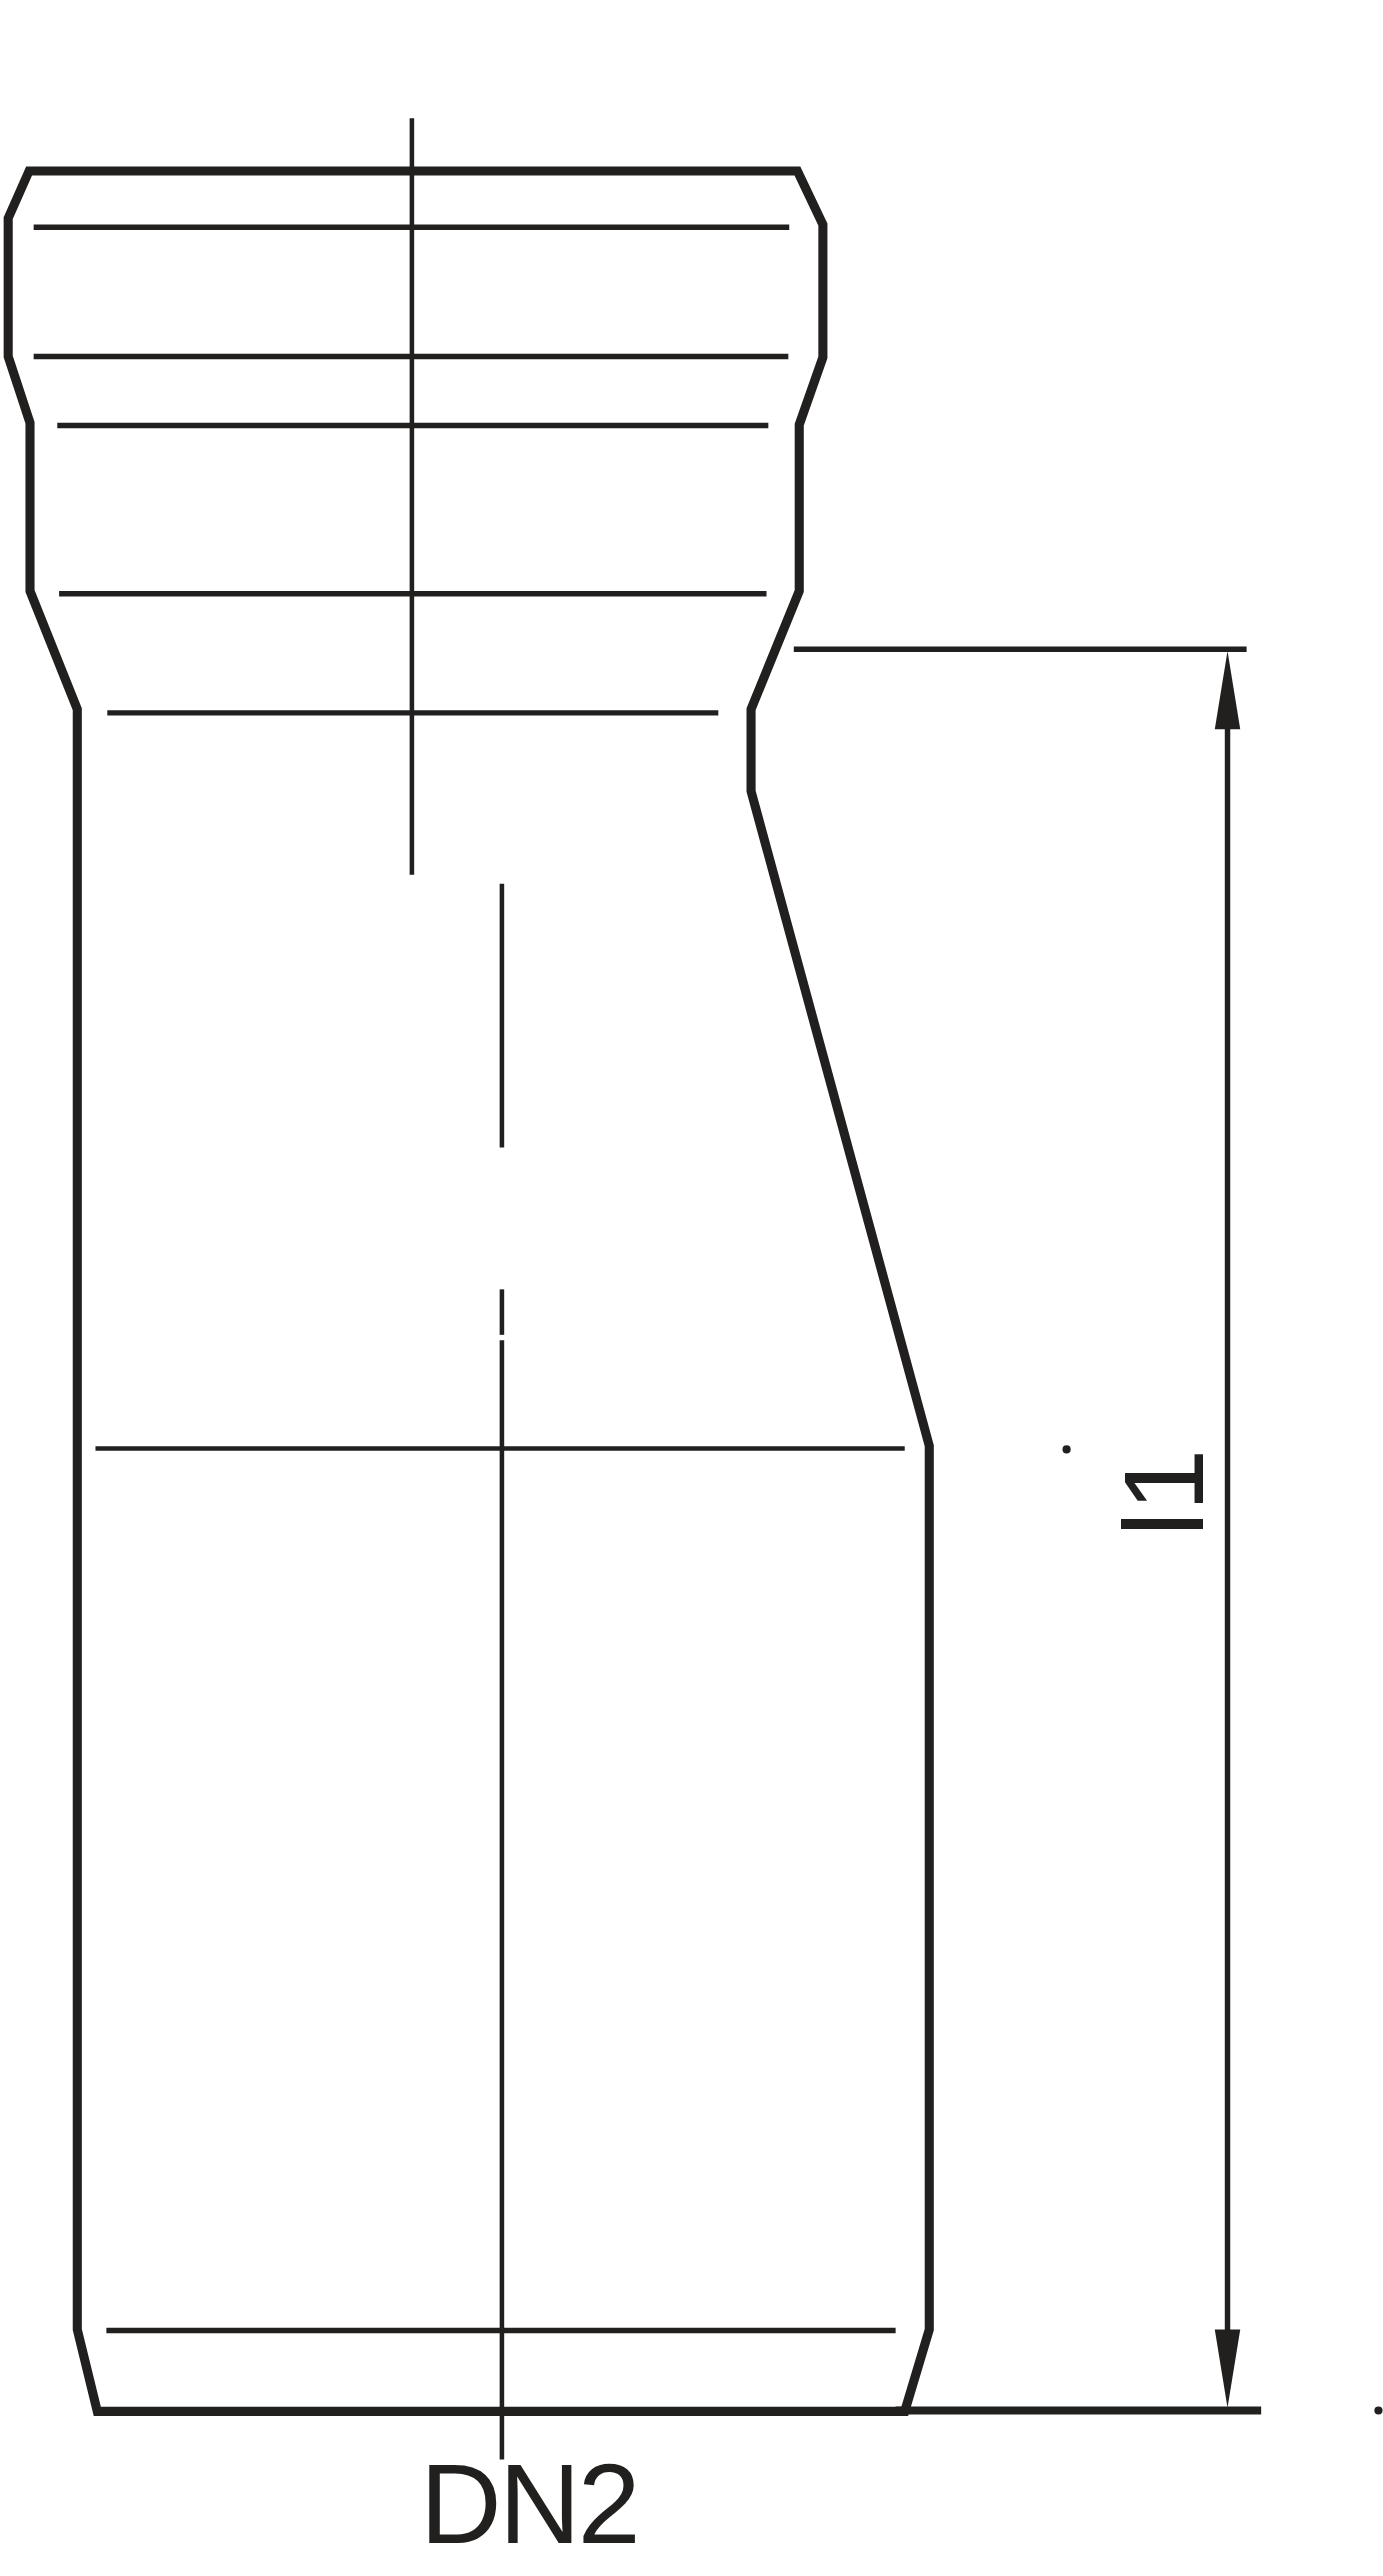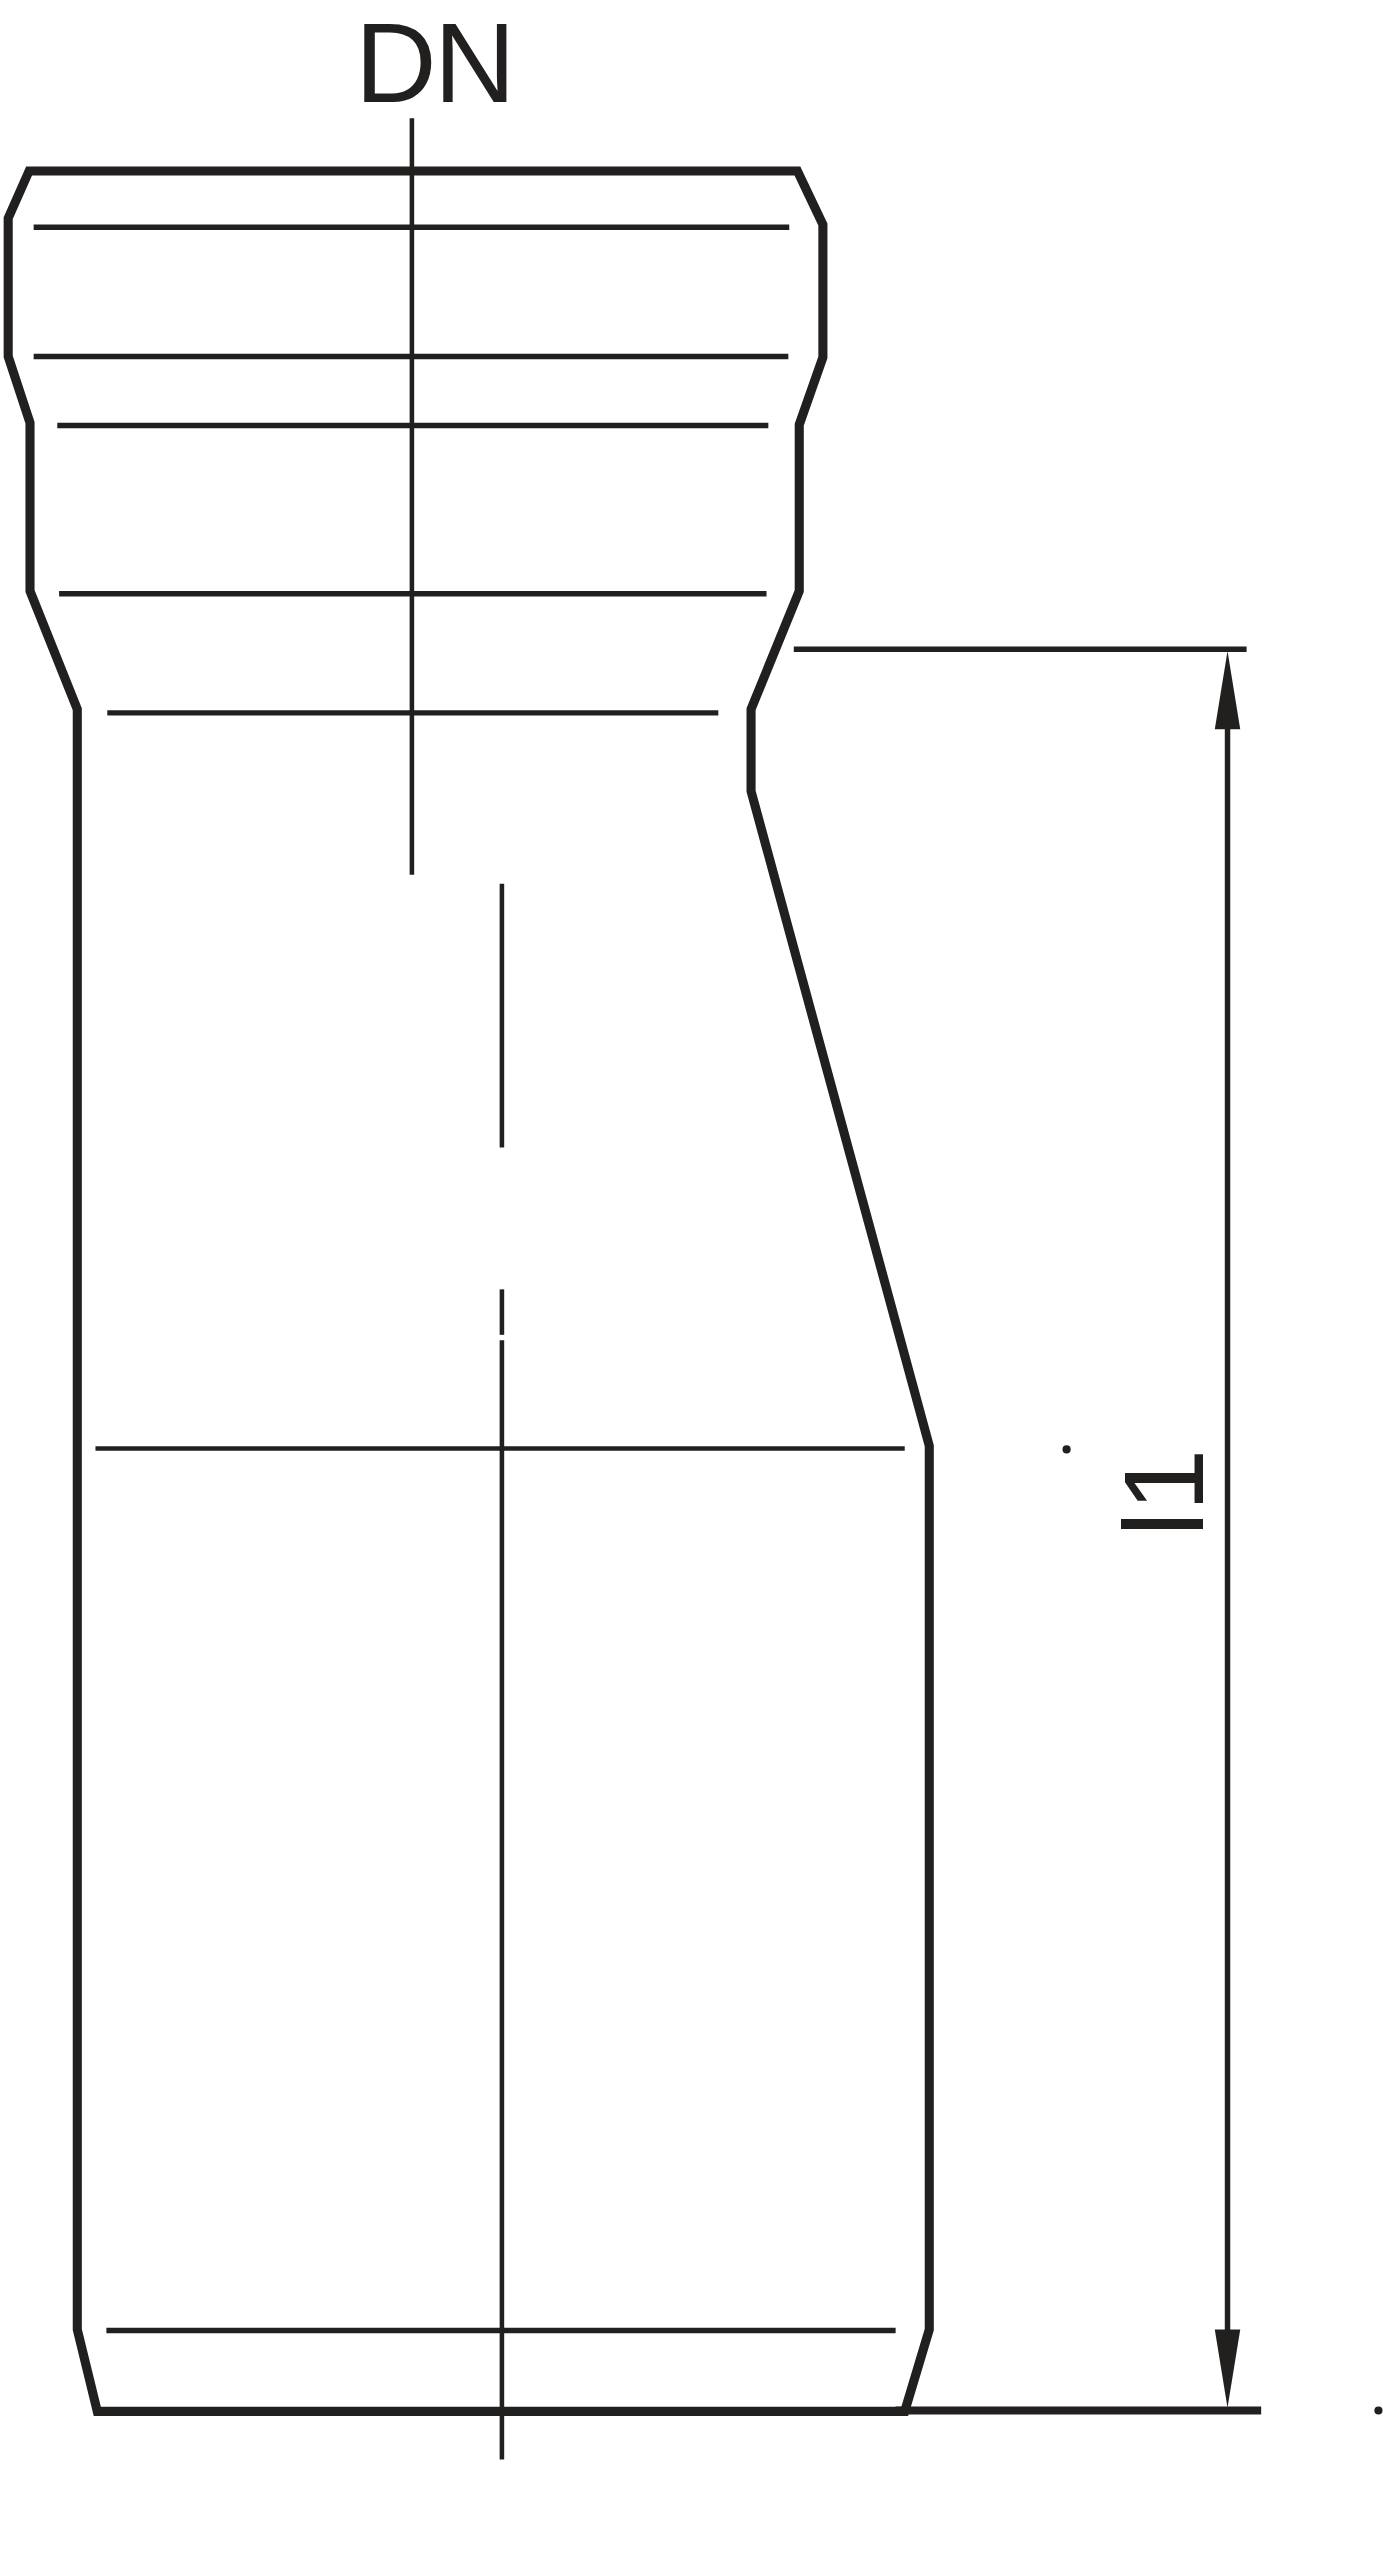--- a/index.html
+++ b/index.html
@@ -89,18 +89,18 @@
 
     <line stroke-width="6" x1="873" y1="714" x2="1371" y2="714"></line>
     <line stroke-width="9" x1="985" y1="2651" x2="1387" y2="2651"></line>
     <circle stroke="none" fill="currentColor" cx="1516" cy="2651" r="4.5"></circle>
 
     <line stroke-width="6" x1="1350" y1="795" x2="1350" y2="2570"></line>
     <polygon stroke="none" fill="currentColor" points="1350,716 1336,802 1364,802"></polygon>
     <polygon stroke="none" fill="currentColor" points="1350,2648 1336,2562 1364,2562"></polygon>
   </svg>
 
-  <div class="dim-label label-dn">DN</div>
 
+  <div class="dim-label label-dn2">DN2</div>
 
   <div class="dim-label label-l1">l1</div>
 </div>
 
 
 </body></html>

